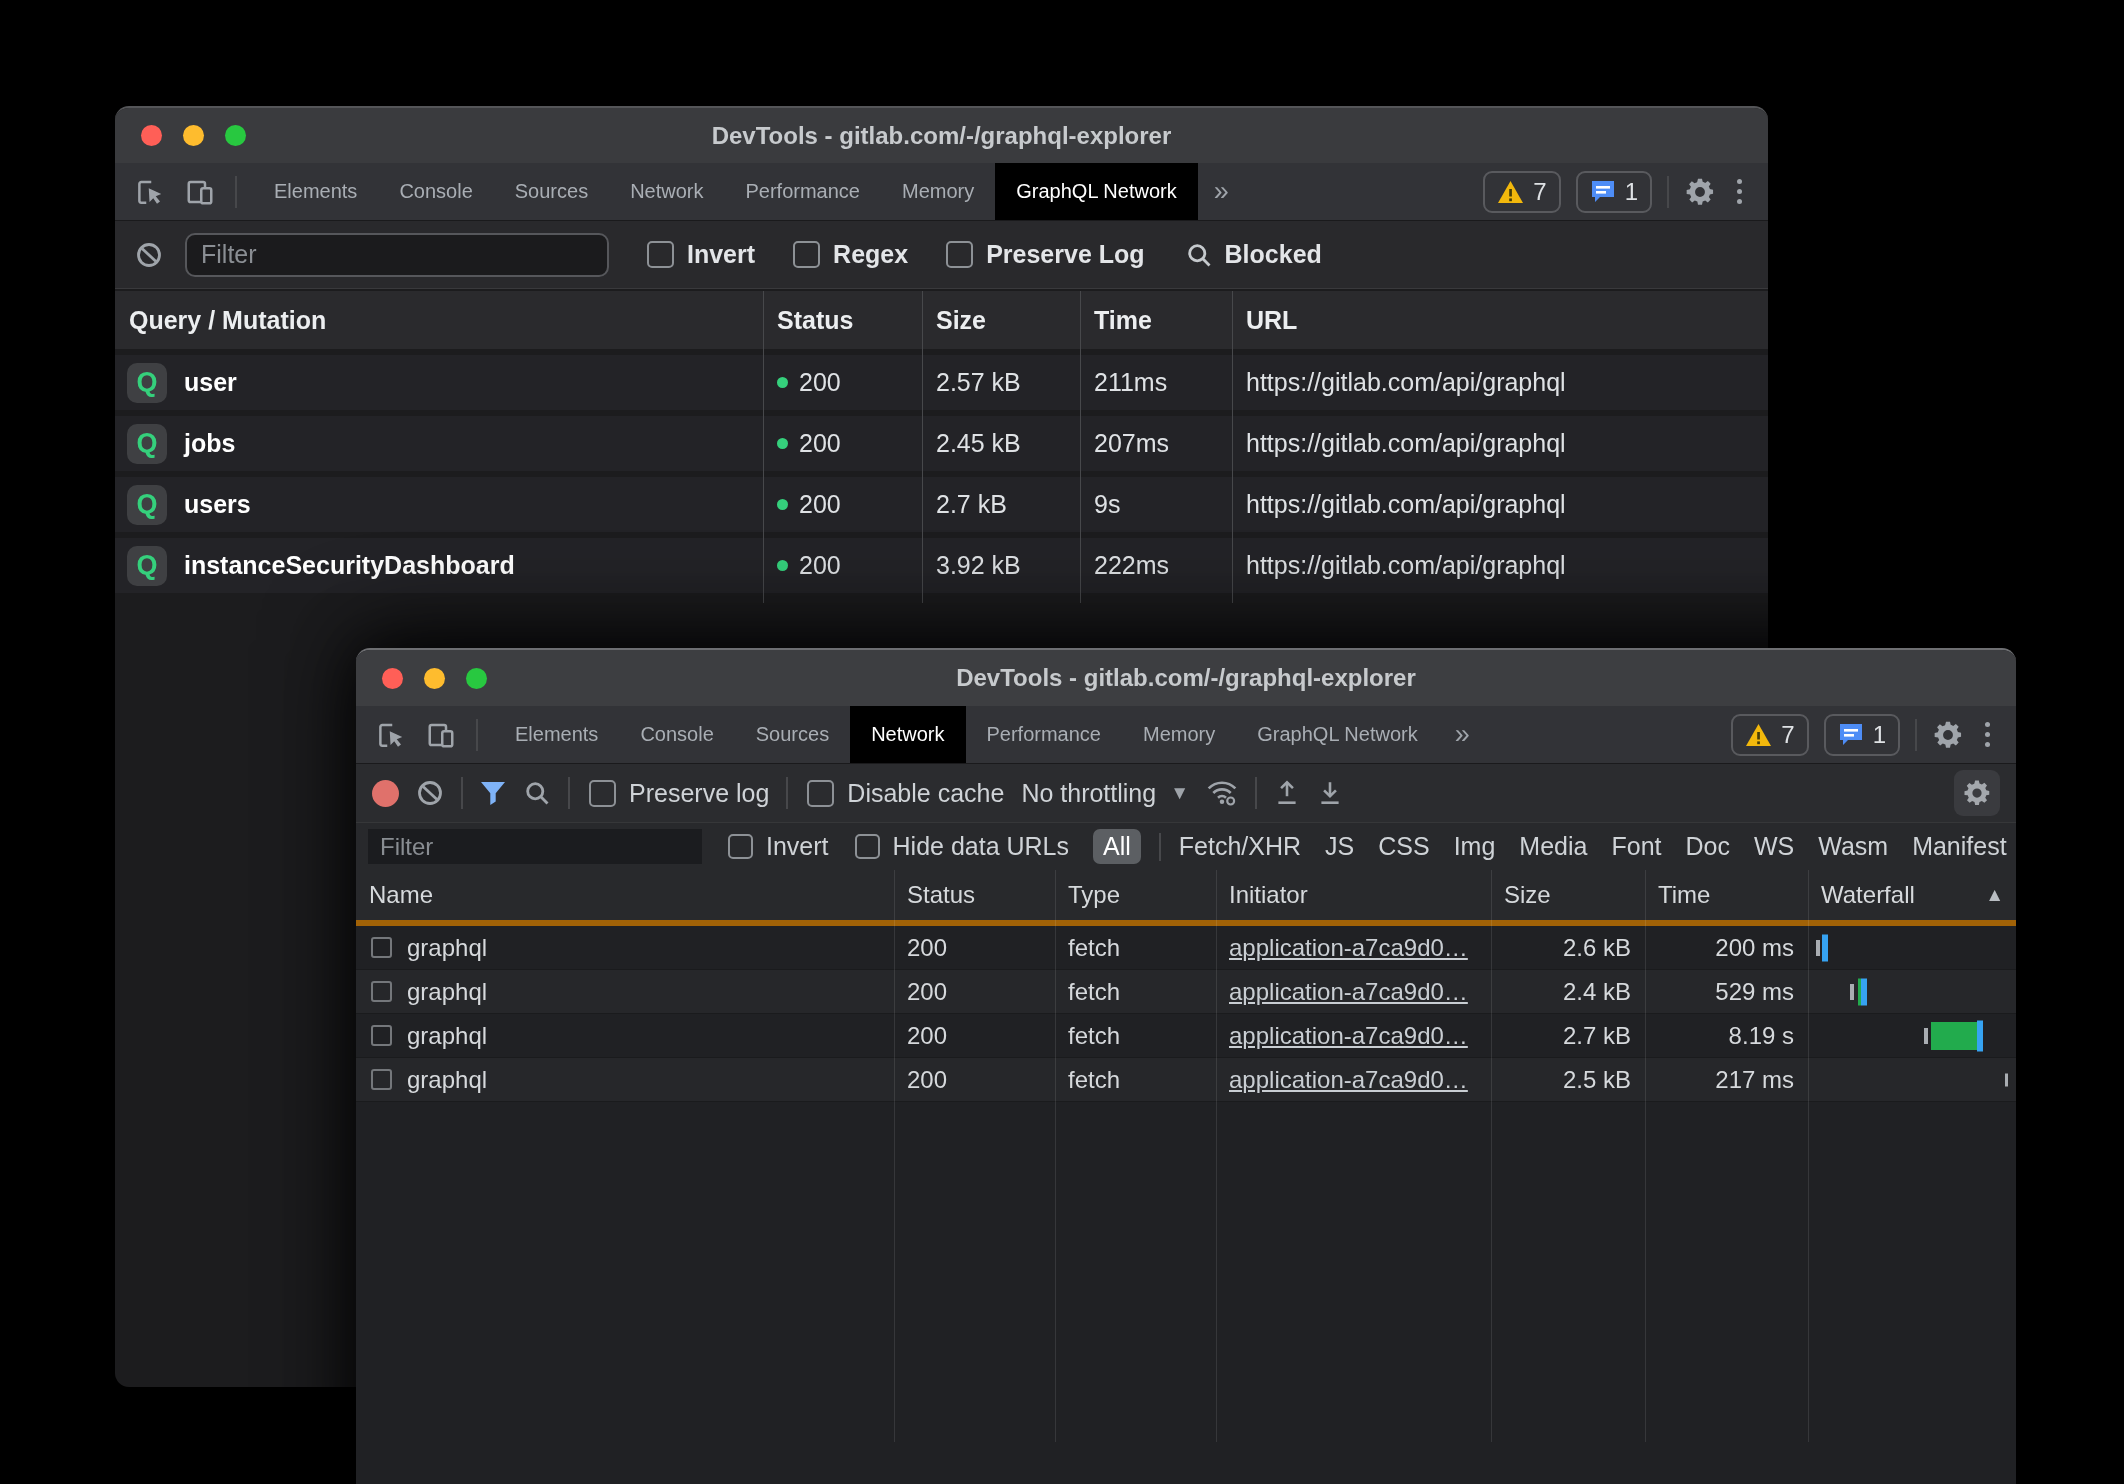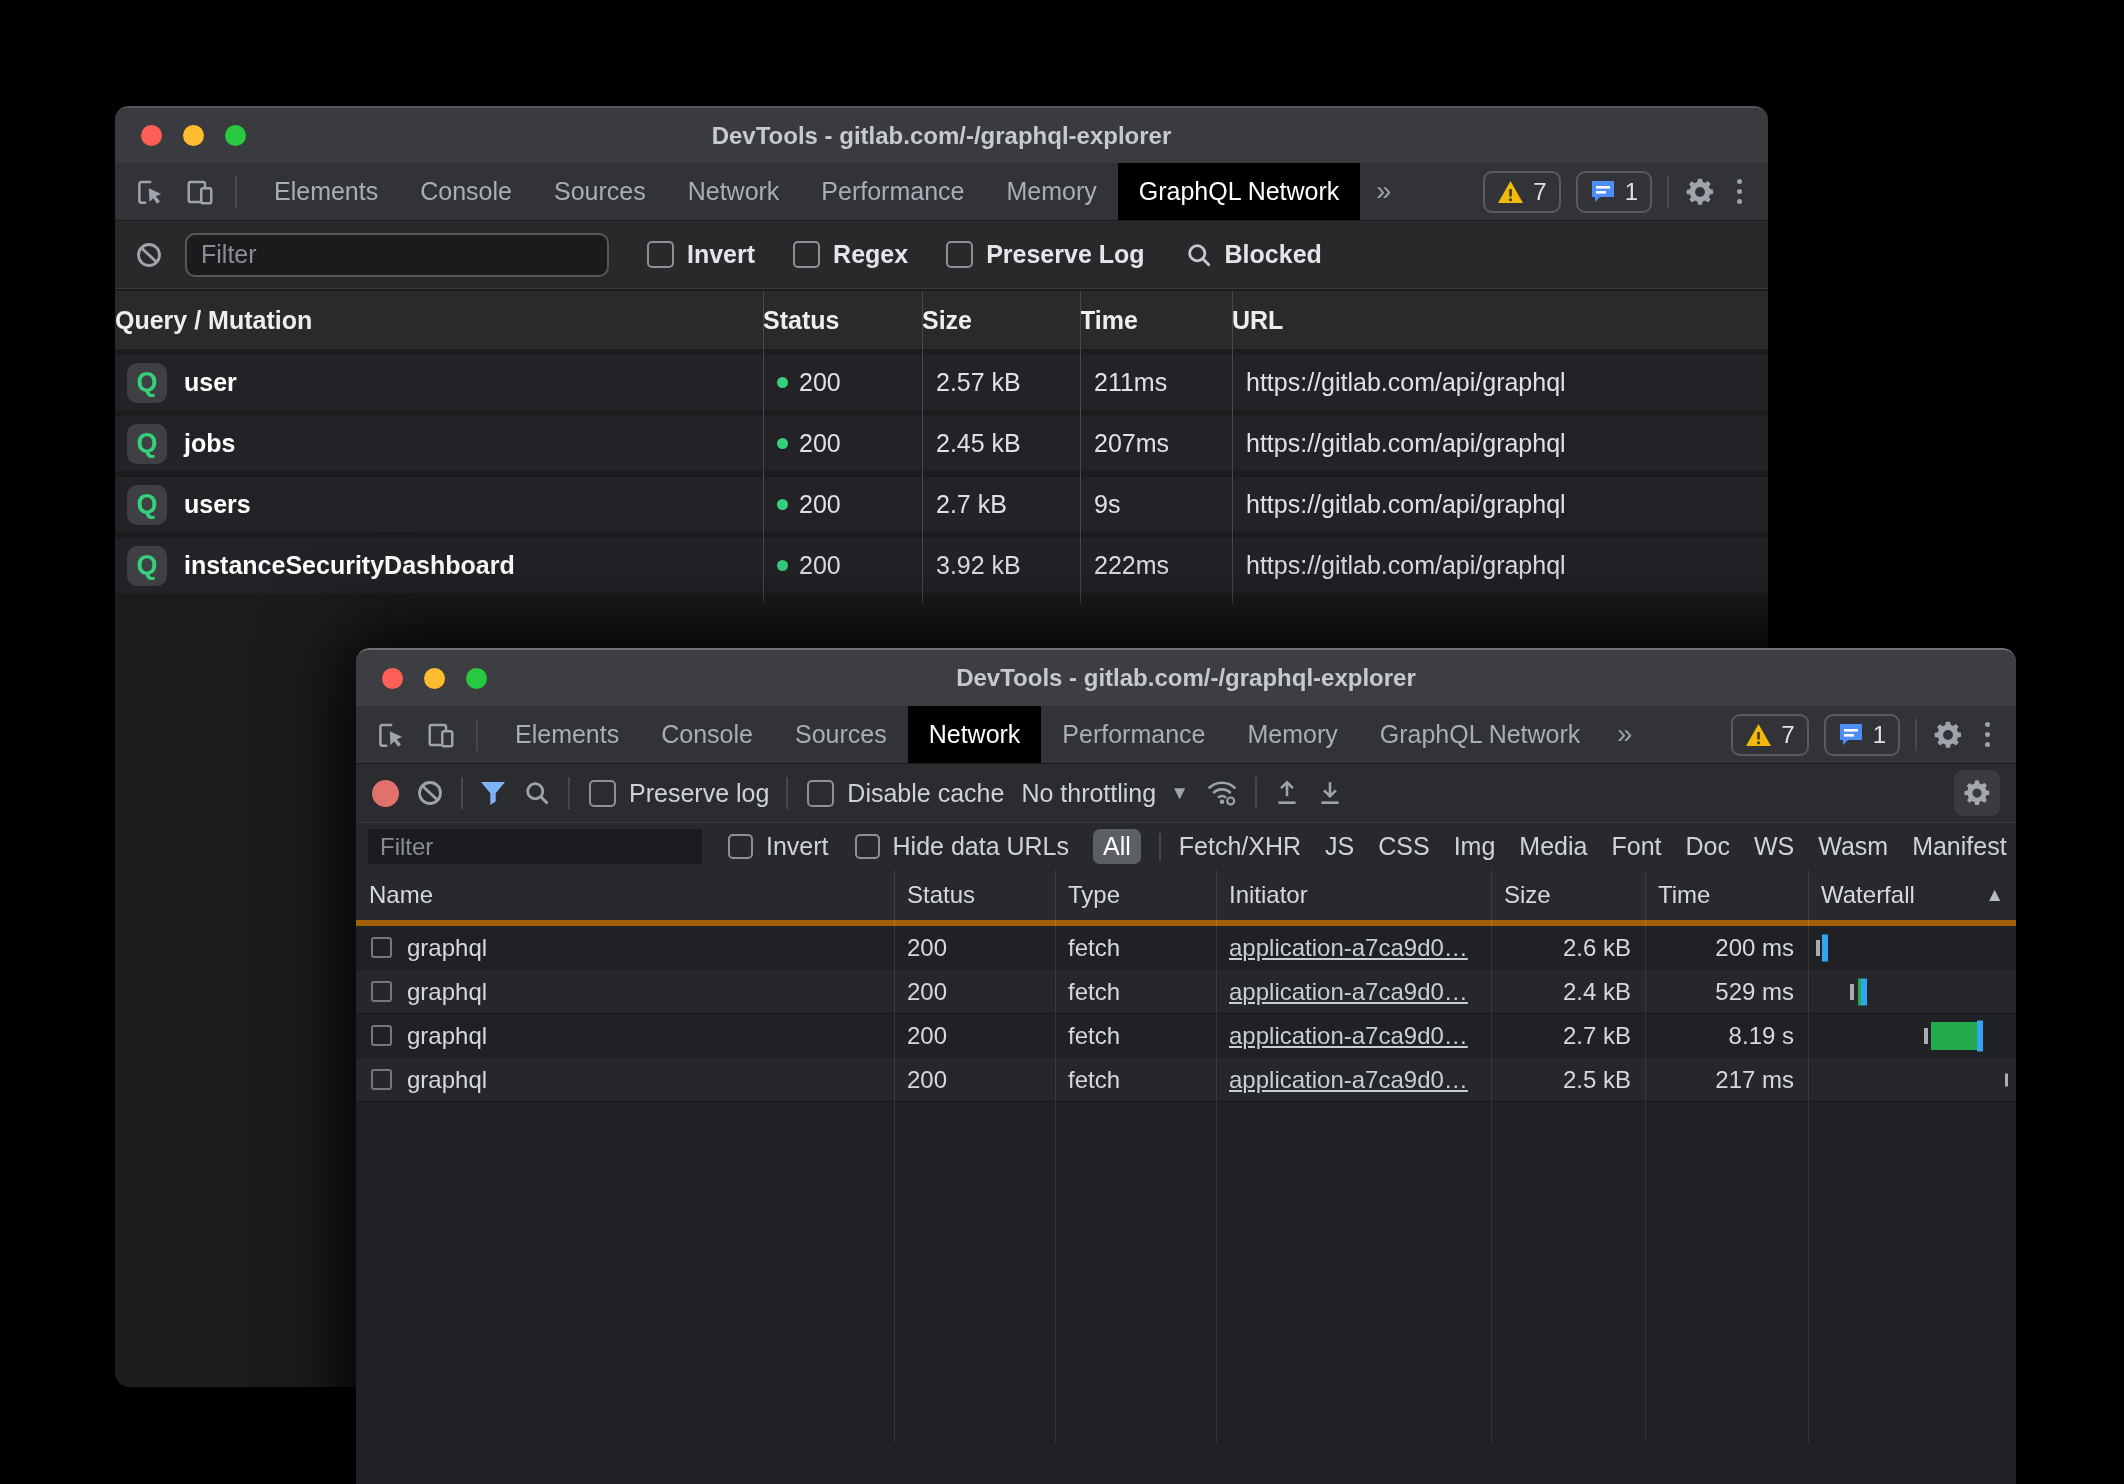--- a/index.html
+++ b/index.html
@@ -16,21 +16,21 @@
   .front .titlebar{height:56px;background:#3d3e41;}
   .lights{position:absolute;left:26px;display:flex;gap:21px;}
   .light{width:21px;height:21px;border-radius:50%;}
   .light.red{background:#ff5f57;} .light.yellow{background:#febc2e;} .light.green{background:#28c840;}
   .wtitle{margin:0 auto;font-size:24px;font-weight:bold;color:#c7cacd;}
   
   .tabbar{height:57px;background:#323337;display:flex;align-items:stretch;border-bottom:1px solid #1a1a1c;}
   .tb-icons{display:flex;align-items:center;gap:20px;padding:0 16px 0 20px;color:#9fa4aa;}
   .vsep{width:2px;height:32px;background:#47484b;align-self:center;}
   .tabs{display:flex;align-items:stretch;}
-  .tab{display:flex;align-items:center;padding:0 21px;font-size:25px;color:#a9aeb4;white-space:nowrap;}
+  .tab{display:flex;align-items:center;padding:0 21px;font-size:20px;color:#a9aeb4;white-space:nowrap;}
   .tab.active{background:#000;color:#fff;}
   .more-tabs{display:flex;align-items:center;padding:0 16px;color:#9fa4aa;font-size:27px;}
   .tb-right{margin-left:auto;display:flex;align-items:center;gap:15px;padding-right:20px;}
   .badge{display:flex;align-items:center;gap:9px;height:38px;padding:0 12px;border:2px solid #595a5e;
          border-radius:9px;color:#dfe2e5;font-size:24px;}
   .kebab{display:flex;flex-direction:column;gap:5px;padding:0 6px;}
   .kebab i{width:5px;height:5px;border-radius:50%;background:#9fa4aa;}
   .iconbtn{display:flex;align-items:center;justify-content:center;}
   
   .filterrow{height:67px;background:#29292c;display:flex;align-items:center;padding:0 20px;
@@ -40,21 +40,21 @@
                 font-family:"Liberation Sans",sans-serif;}
   .filter-input::placeholder{color:#8a8e93;}
   .cbgroup{display:flex;align-items:center;margin-left:38px;}
   .cbox{width:23px;height:23px;border:2.5px solid #8d9196;border-radius:5px;background:transparent;flex:none;}
   .cblabel{margin-left:13px;font-size:25px;font-weight:bold;color:#e3e5e8;white-space:nowrap;}
   .searchgrp{display:flex;align-items:center;gap:12px;margin-left:40px;font-size:25px;font-weight:bold;color:#e3e5e8;}
   
   .qtable{position:relative;margin-top:2px;}
   .qgrid{display:grid;grid-template-columns:648px 159px 158px 152px 1fr;align-items:center;}
   .qhead{height:58px;background:#2a2a2d;margin-bottom:6px;font-weight:bold;color:#eceef0;font-size:25px;}
-  .qhead>div{}
+  .qhead>div{padding-left:14px;}
   .qrow{height:55px;background:#232327;margin-bottom:6px;font-size:25px;color:#dfe2e5;}
   .qname{display:flex;align-items:center;gap:17px;padding-left:12px;font-weight:bold;color:#fff;}
   .qbadge{width:40px;height:40px;border-radius:10px;background:#3f4043;color:#35d07c;
           display:flex;align-items:center;justify-content:center;font-size:27px;font-weight:bold;}
   .qstatus{display:flex;align-items:center;gap:11px;padding-left:14px;}
   .gdot{width:11px;height:11px;border-radius:50%;background:#35d07c;flex:none;}
   .qcell{padding-left:14px;}
   .qvline{position:absolute;top:0;width:1px;height:312px;background:#47484b;}
   
   .nettoolbar{height:58px;background:#2b2c2f;display:flex;align-items:center;padding:0 16px;gap:17px;

